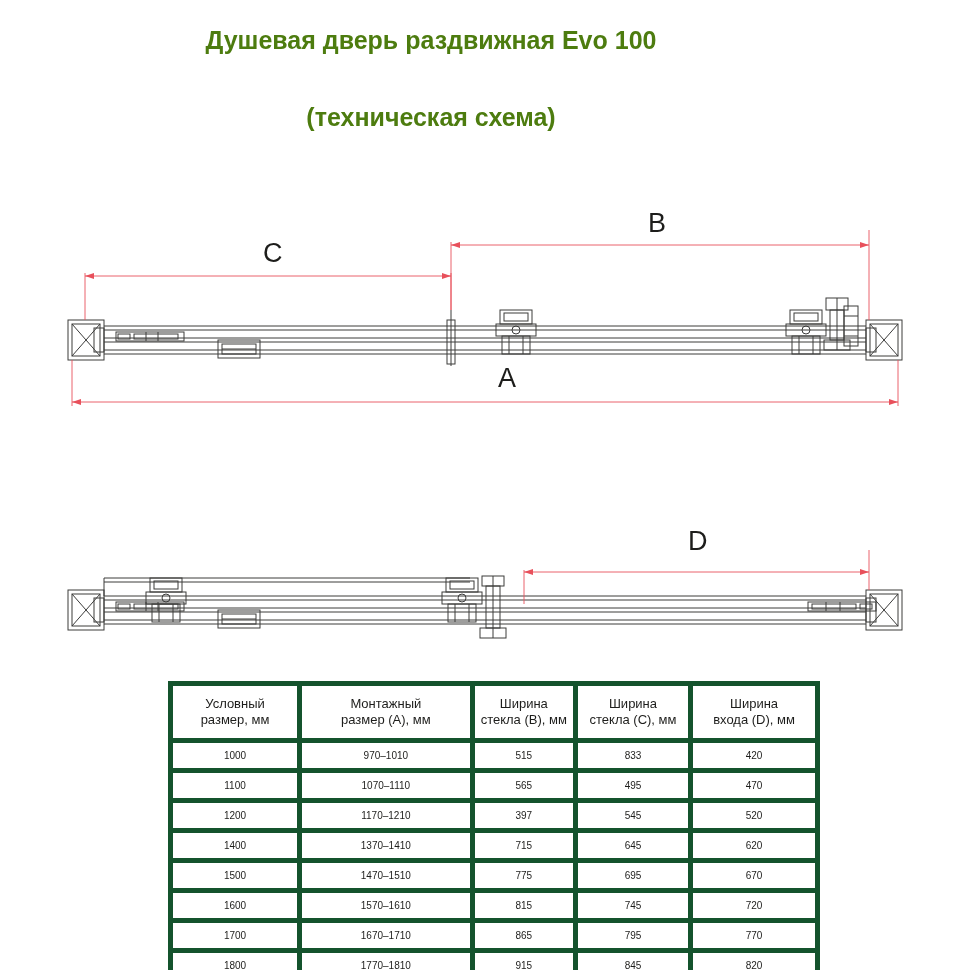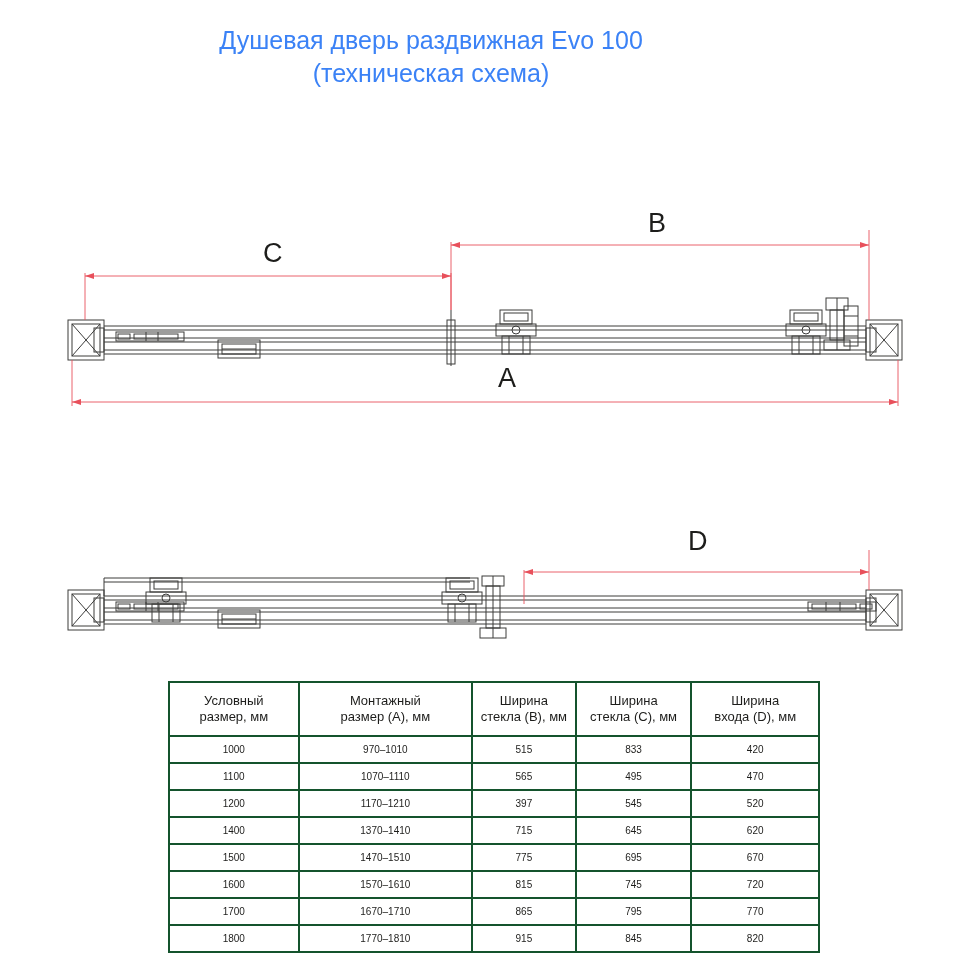--- a/index.html
+++ b/index.html
@@ -22,24 +22,24 @@
   }
   
   .title {
     position: absolute;
     top: 24px;
     left: 0;
     width: 862px;
     text-align: center;
     font-size: 25px;
     line-height: 33px;
-    color: #3b82f6;
-    font-weight: 400;
-  }
-  .title .line2 { display: block; }
+    color: #4d7c0f;
+    font-weight: 700;
+  }
+  .title .line2 { display: block; margin-top: 44px; }
 
   
   .drawing {
     position: absolute;
     left: 0;
     width: 970px;
   }
   #drawing-top { top: 180px; height: 250px; }
   #drawing-bottom { top: 500px; height: 160px; }
 
@@ -54,21 +54,21 @@
   .spec-table {
     position: absolute;
     left: 168px;
     top: 681px;
     width: 652px;
     border-collapse: collapse;
     font-size: 13px;
     color: #1d1d1b;
   }
   .spec-table th, .spec-table td {
-    border: 2px solid #14532d;
+    border: 5px solid #14532d;
     text-align: center;
     vertical-align: middle;
     padding: 0;
     font-weight: 400;
   }
   .spec-table thead th {
     height: 46px;
     line-height: 16px;
     font-size: 13px;
     padding: 3px 4px;

